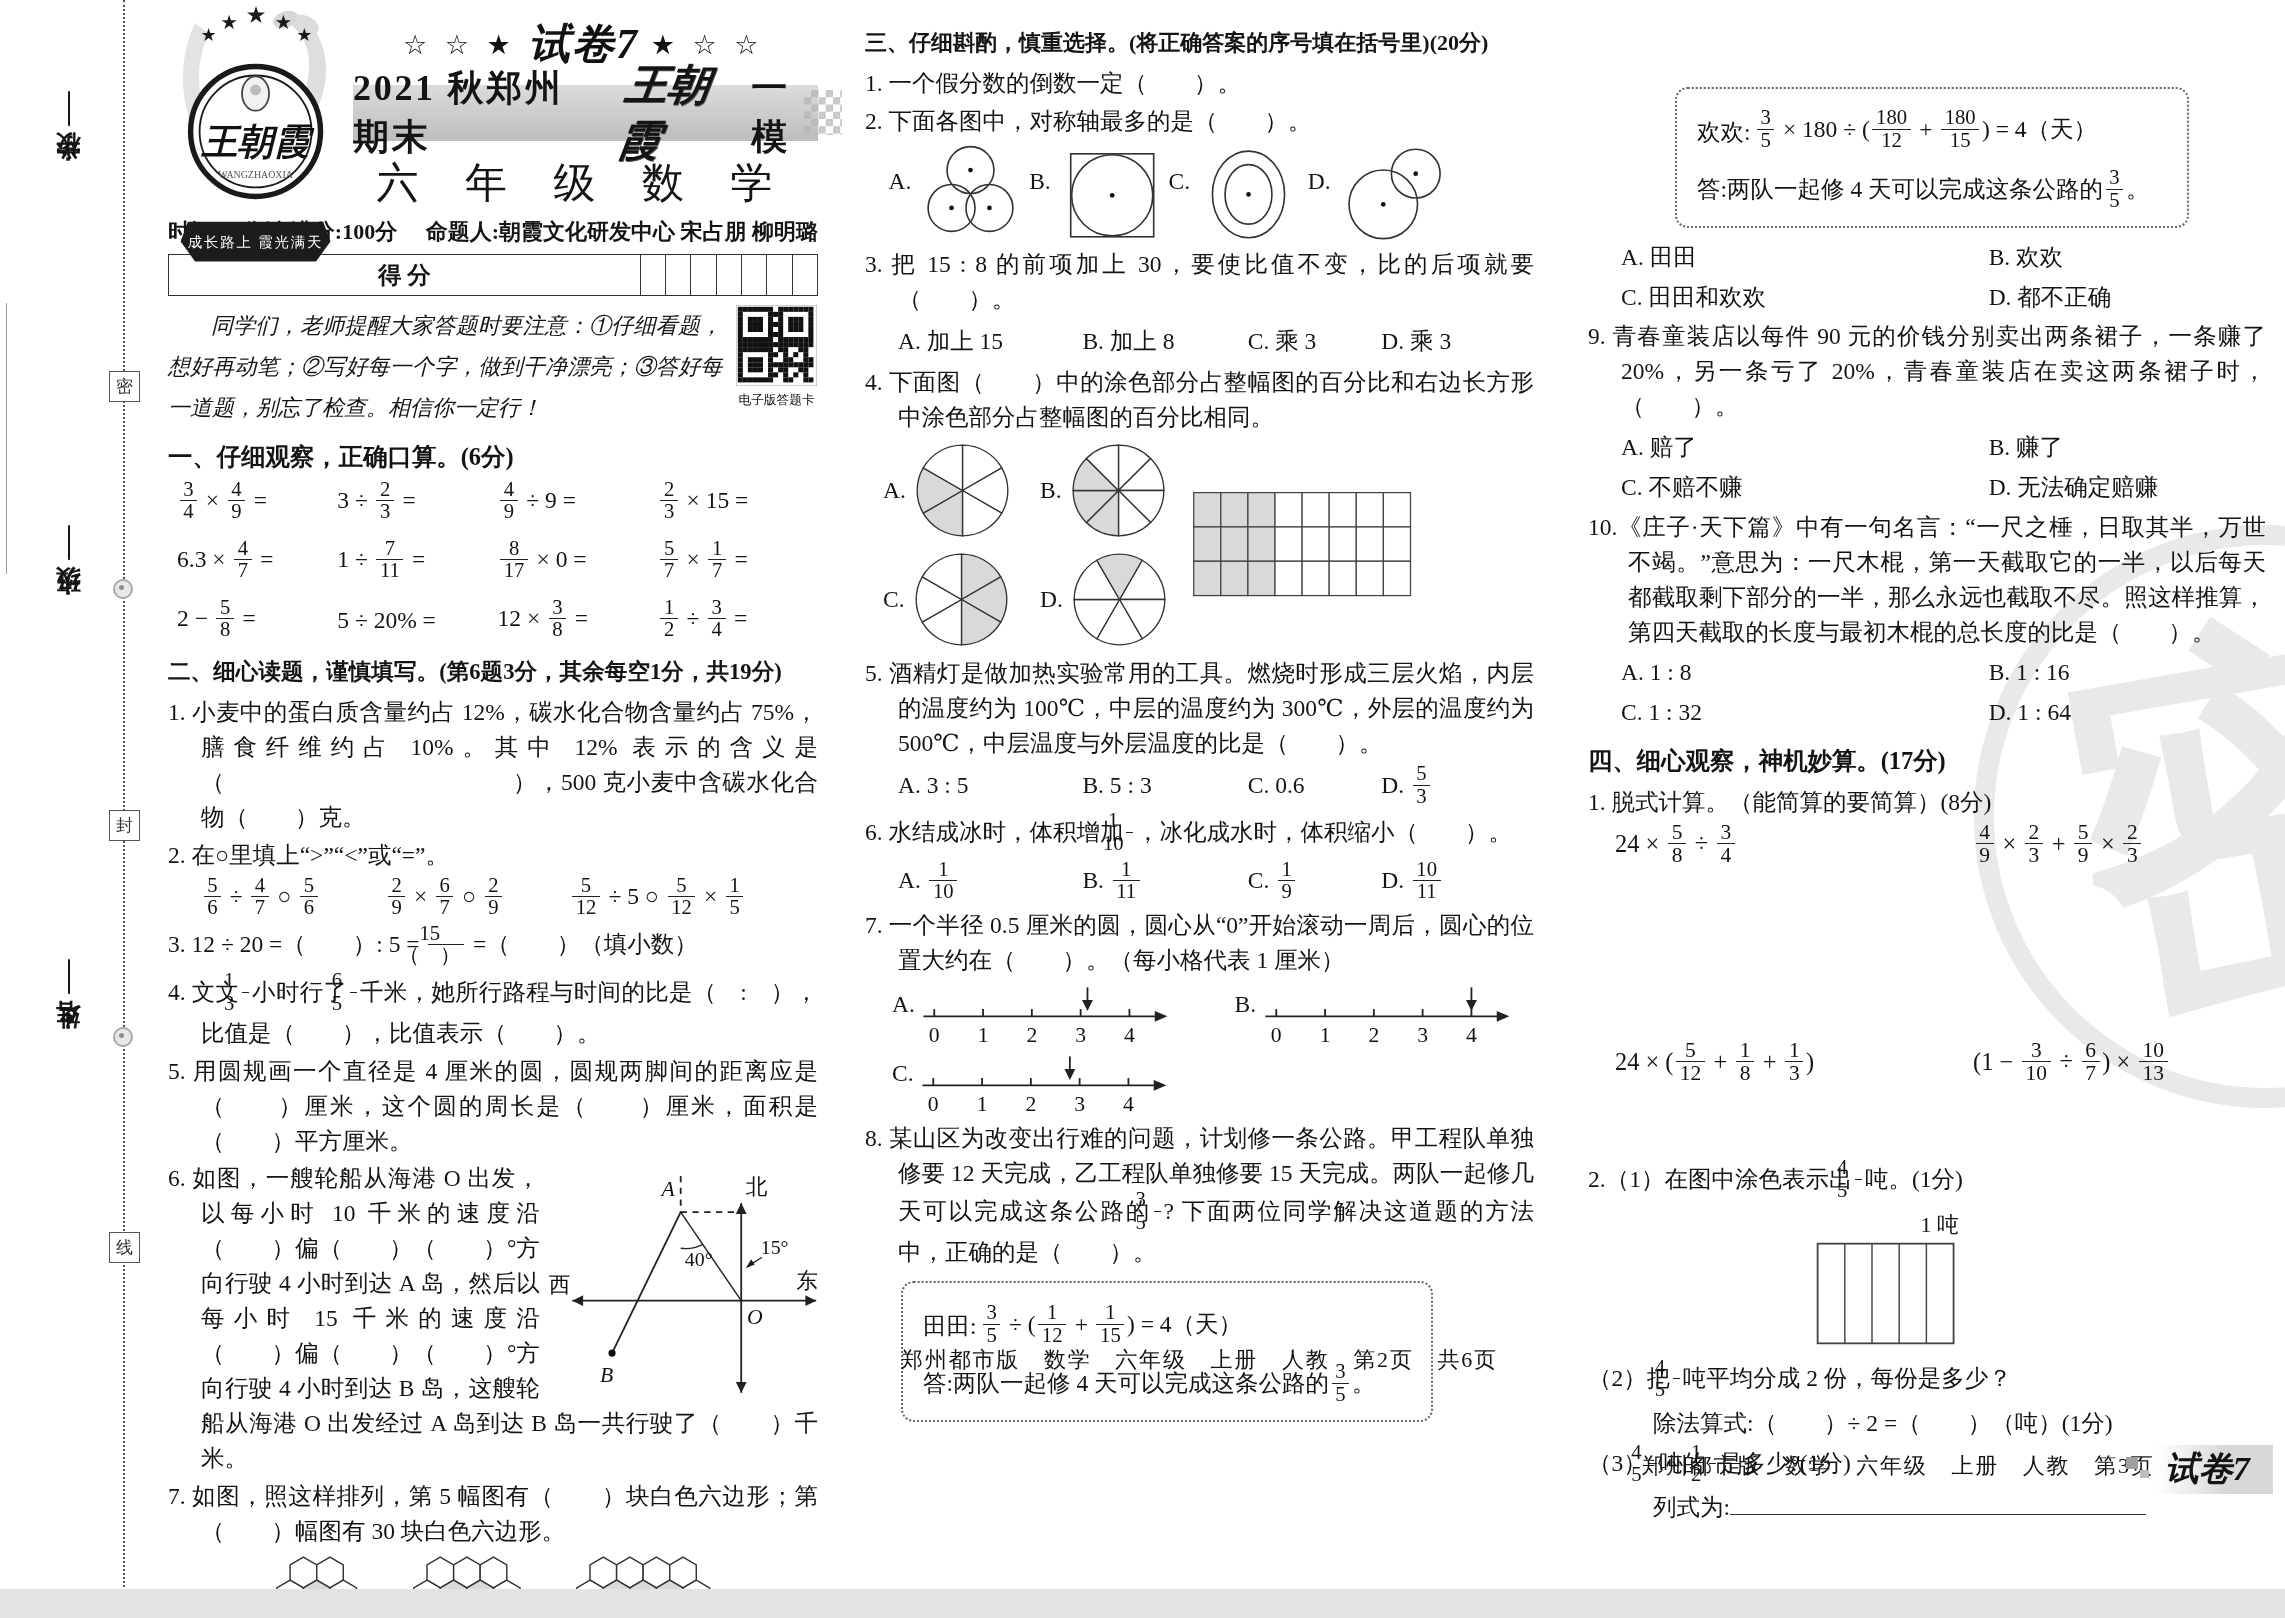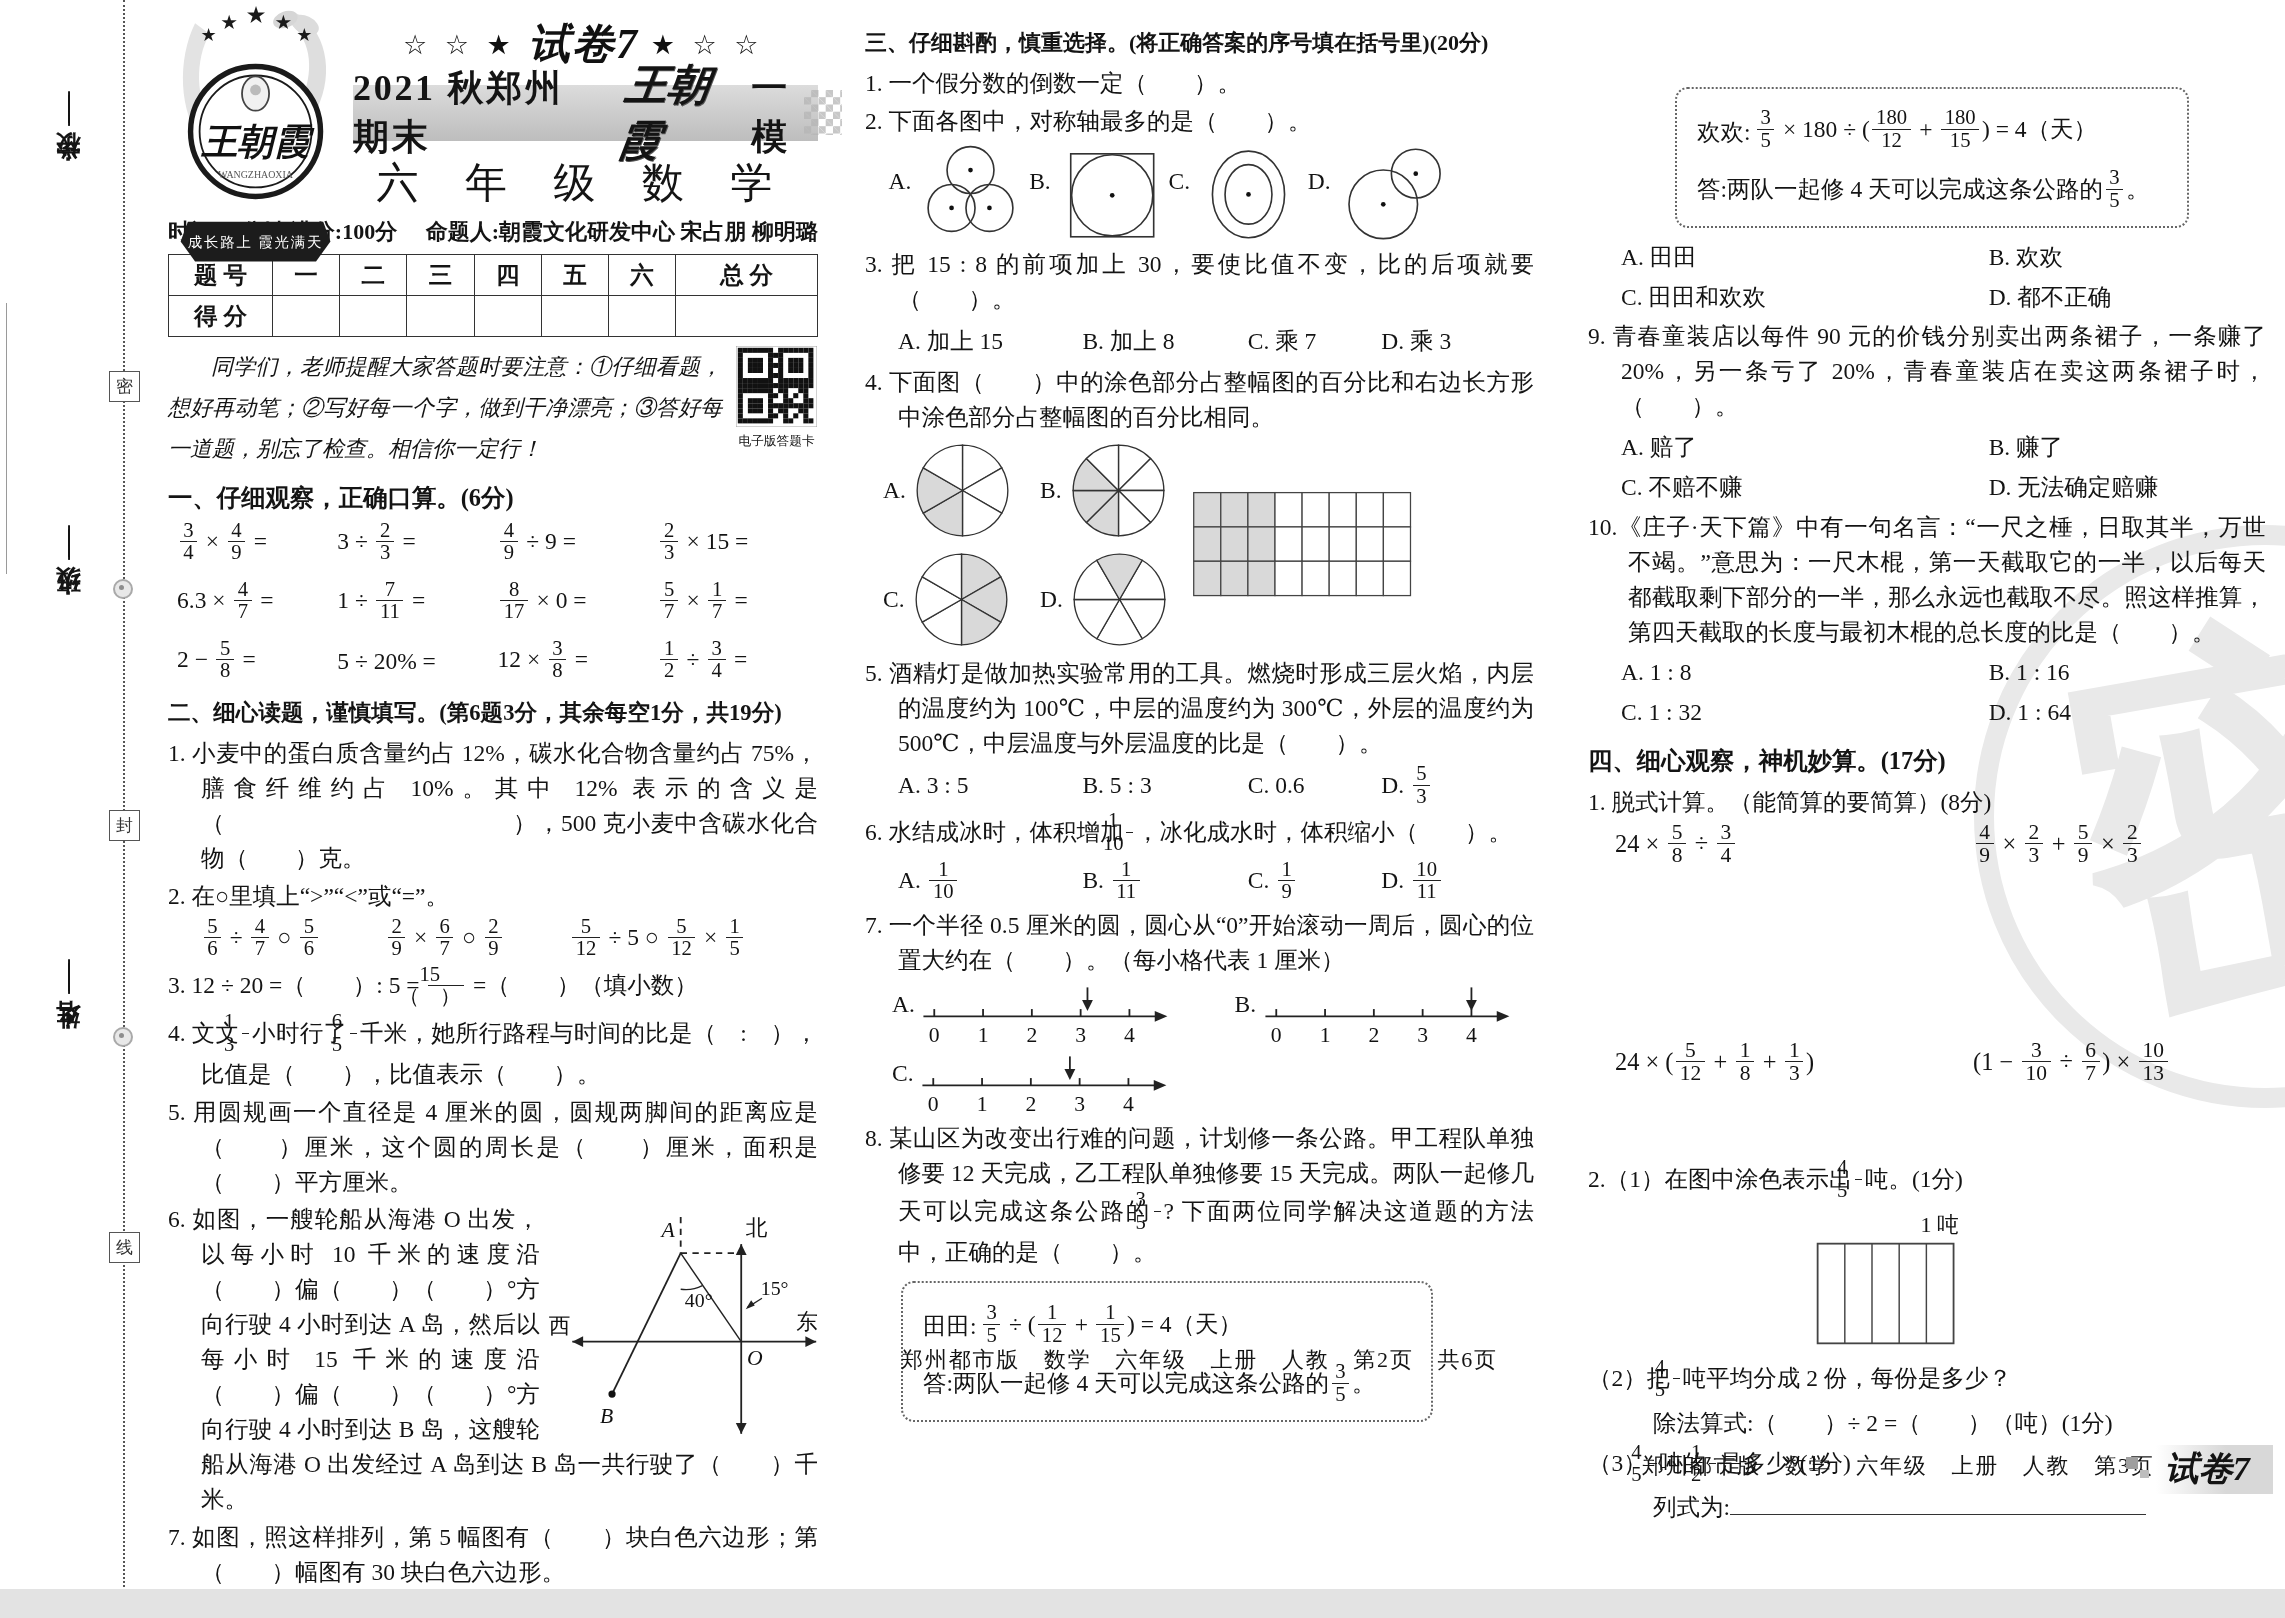--- a/index.html
+++ b/index.html
@@ -163,30 +163,20 @@
         <span class="t1">一模</span>
         <span class="checker"></span>
       </div>
       <div class="subject">六 年 级 数 学</div>
       <div class="inforow">
         <span>时间:90分钟 满分:100分</span>
         <span>命题人:朝霞文化研发中心 宋占朋 柳明璐</span>
       </div>
       <table class="score">
         <tbody>
-            <tr>
-          <td class="c0">题 号</td>
-          <td>一</td>
-          <td>二</td>
-          <td>三</td>
-          <td>四</td>
-          <td>五</td>
-          <td>六</td>
-          <td>总 分</td>
-        </tr>
         <tr>
           <td>得 分</td>
           <td></td>
               <td></td>
           <td></td>
               <td></td>
           <td></td>
               <td></td>
           <td></td>
         </tr>
@@ -558,21 +548,21 @@
           <circle cx="88" cy="34" r="27" fill="none" stroke="#333" stroke-width="1.8"></circle>
           <circle cx="88" cy="34" r="2.6" fill="#111"></circle>
           <circle cx="52" cy="68" r="38" fill="none" stroke="#333" stroke-width="1.8"></circle>
           <circle cx="52" cy="68" r="2.6" fill="#111"></circle>
         </svg>
     </div>
     <div class="qtext">3. 把 15 : 8 的前项加上 30，要使比值不变，比的后项就要（　　）。</div>
     <div class="opts4">
       <span>A. 加上 15</span>
       <span>B. 加上 8</span>
-      <span>C. 乘 7</span>
+      <span>C. 乘 3</span>
       <span>D. 乘 3</span>
     </div>
     <div class="qtext">4. 下面图（　　）中的涂色部分占整幅图的百分比和右边长方形中涂色部分占整幅图的百分比相同。</div>
     <div class="q4block">
       <div class="q4pies">
         <div class="pieitem">
             <span class="lab">A.</span>
           <svg id="pieA" width="107" height="107" viewBox="0 0 118 118">
               <path d="M59,59 L59.0,9.0 A50 50 0 0 1 102.3,34.0 Z" fill="#fff" stroke="#333" stroke-width="1.5"></path>
               <path d="M59,59 L102.3,34.0 A50 50 0 0 1 102.3,84.0 Z" fill="#fff" stroke="#333" stroke-width="1.5"></path>

